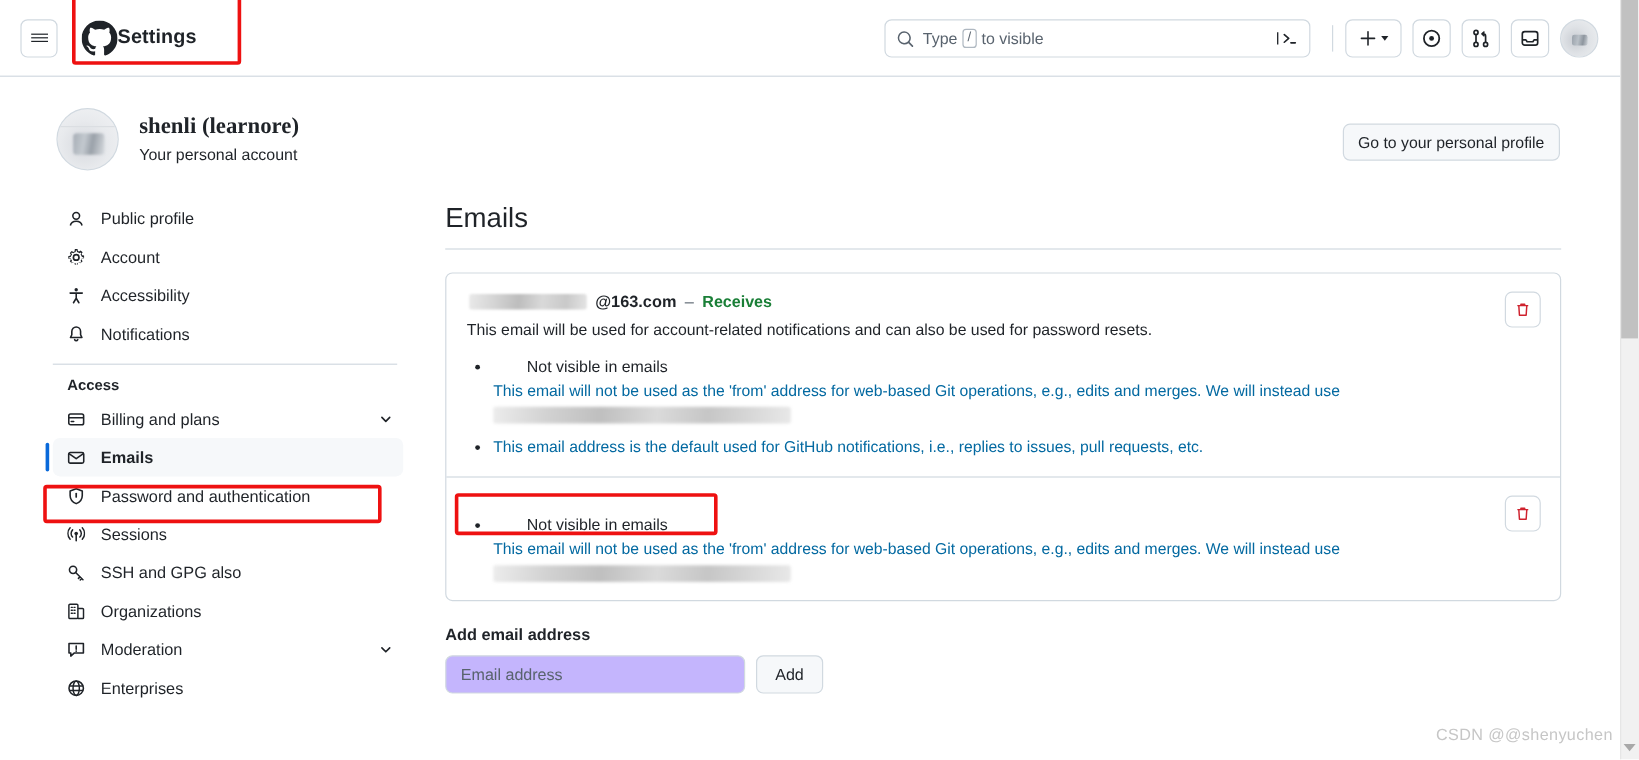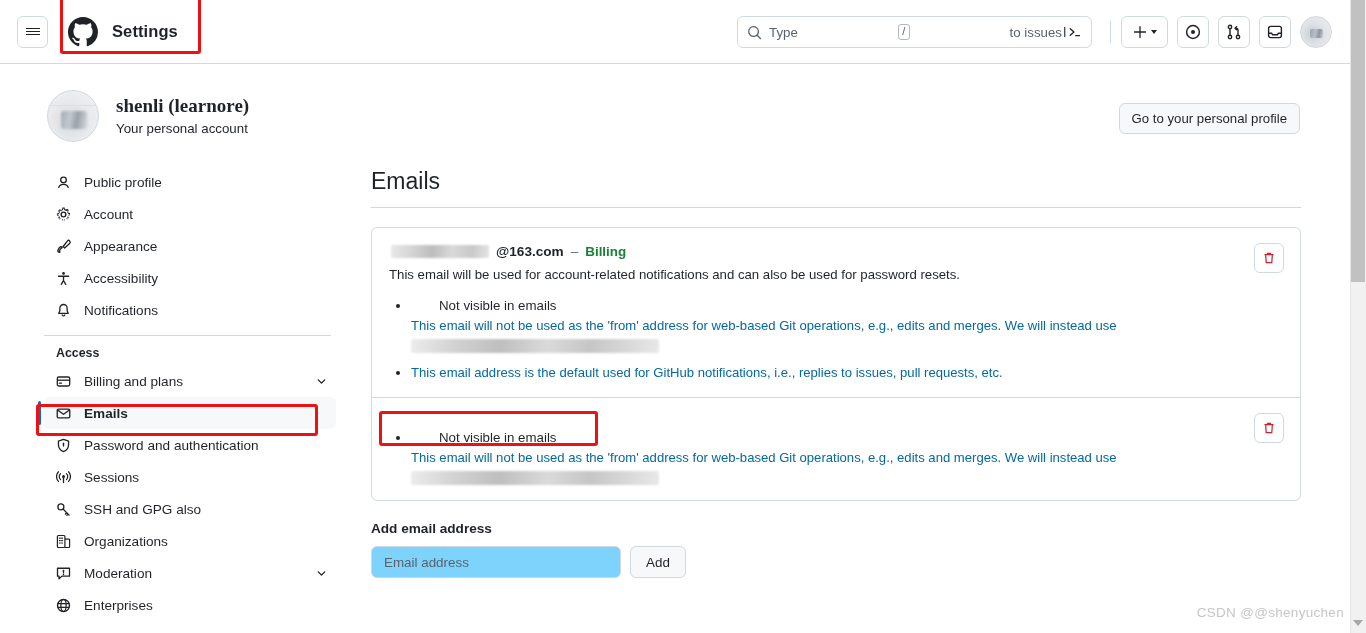--- a/index.html
+++ b/index.html
@@ -26,21 +26,21 @@
     border: 1px solid #d1d9e0; border-radius: 6px;
     background: #fff;
     display: flex; align-items: center; justify-content: center;
     cursor: pointer;
   }
   .hamburger-btn .bar { width: 14px; height: 1.6px; background: #1f2328; margin: 1.6px 0; display:block; }
 
   .brand-wrap {
     position: relative;
     margin-left: 12px;
-    display: flex; align-items: center; gap: 14px;
+    display: flex; align-items: center; 
     padding: 6px 14px 6px 8px;
   }
   .brand-annot {
     position: absolute; left: 0px; top: -15px;
     width: 141px; height: 58px;
     border: 3px solid #ee1111; border-radius: 3px;
     pointer-events: none;
   }
   .gh-mark { width: 30px; height: 30px; flex: none; }
   .brand-title { font-size: 16.5px; font-weight: 600; color:#1f2328; letter-spacing: .1px; }
@@ -53,21 +53,20 @@
     background: #fff;
     display: flex; align-items: center; padding: 0 7px 0 9px;
   }
   .search-wrap .sicon { flex:none; display:flex; }
   .search-ph {
     flex: 1;
     font-size: 13.3px; color: #59636e;
     margin-left: 7px;
     display: flex; align-items: center; gap: 3px;
     white-space: nowrap;
-    justify-content: space-between;
   }
   .slash-key {
     border: 1px solid #afb8c1; border-radius: 3px;
     font-size: 11px; line-height: 11px; color:#59636e;
     padding: 1px 3.5px 2px; margin: 0 1px;
   }
   .term-icon { flex:none; display:flex; align-items:center; color:#1f2328; }
 
   .hdr-divider { position:absolute; left: 1110px; top: 21px; width:1px; height:22px; background:#d1d9e0; }
 
@@ -201,21 +200,21 @@
     border: 3px solid #ee1111; border-radius: 3px;
     pointer-events: none;
   }
 
   .add-sec { margin-top: 20px; }
   .add-title { font-size: 13.6px; font-weight: 600; color:#1f2328; }
   .add-row { display:flex; align-items:center; gap: 9px; margin-top: 10px; }
   .add-input {
     width: 250px; height: 32px;
     border: 1px solid #d1d9e0; border-radius: 6px;
-    background:#7dd3fc; font-size: 13.4px; color:#59636e;
+    background:#c4b5fd; font-size: 13.4px; color:#59636e;
     padding: 0 12px; font-family:"Liberation Sans", sans-serif;
     outline:none;
   }
   .add-input::placeholder { color:#59636e; opacity:1; }
   .add-btn {
     height: 32px; padding: 0 15px;
     border: 1px solid #d1d9e0; border-radius: 6px;
     background:#f6f8fa; color:#1f2328; font-size: 13.4px; font-weight:500;
     cursor:pointer; font-family:"Liberation Sans", sans-serif;
   }
@@ -257,21 +256,21 @@
 
     <div class="search-wrap">
       <span class="sicon">
         <svg width="15" height="15" viewBox="0 0 16 16">
             <path fill="#59636e" d="M10.68 11.74a6 6 0 0 1-7.92-8.94 6 6 0 0 1 8.94 7.92l3.04 3.04a.75.75 0 1 1-1.06 1.06l-3-3ZM11.5 7a4.5 4.5 0 1 0-9 0 4.5 4.5 0 0 0 9 0Z"></path>
           </svg>
       </span>
       <span class="search-ph">
         <span>Type</span>
         <span class="slash-key">/</span>
-        <span>to issues</span>
+        <span>to visible</span>
       </span>
       <span class="term-icon">
         <svg width="22" height="16" viewBox="0 0 24 16">
           <path stroke="#1f2328" stroke-width="1.2" d="M3 2.5v11"></path>
           <path fill="none" stroke="#1f2328" stroke-width="1.5" stroke-linecap="round" stroke-linejoin="round" d="M9 4.5 13 8l-4 3.5"></path>
           <path stroke="#1f2328" stroke-width="1.5" stroke-linecap="round" d="M15 12h4"></path>
         </svg>
       </span>
     </div>
 
@@ -337,28 +336,20 @@
     <div class="nav-item">
       <span class="ico">
         <svg width="15" height="15" viewBox="0 0 16 16">
             <path fill="#1f2328" d="M8 4.75a3.25 3.25 0 1 0 0 6.5 3.25 3.25 0 0 0 0-6.5Zm-1.75 3.25a1.75 1.75 0 1 1 3.5 0 1.75 1.75 0 0 1-3.5 0Z"></path>
             <path fill="#1f2328" d="M6.8.5h2.4l.3 1.7c.3.1.7.3 1 .5l1.5-.9 1.7 1.7-.9 1.5c.2.3.4.6.5 1l1.7.3v2.4l-1.7.3c-.1.4-.3.7-.5 1l.9 1.5-1.7 1.7-1.5-.9c-.3.2-.7.4-1 .5l-.3 1.7H6.8l-.3-1.7c-.4-.1-.7-.3-1-.5l-1.5.9-1.7-1.7.9-1.5c-.2-.3-.4-.6-.5-1L1 9.2V6.8l1.7-.3c.1-.4.3-.7.5-1l-.9-1.5 1.7-1.7 1.5.9c.3-.2.6-.4 1-.5Zm.9 1.4-.2 1.3-.5.2c-.5.2-.9.4-1.3.7l-.4.3-1.2-.7-.5.5.7 1.2-.3.4c-.3.4-.5.8-.7 1.3l-.2.5-1.3.2v.8l1.3.2.2.5c.2.5.4.9.7 1.3l.3.4-.7 1.2.5.5 1.2-.7.4.3c.4.3.8.5 1.3.7l.5.2.2 1.3h.8l.2-1.3.5-.2c.5-.2.9-.4 1.3-.7l.4-.3 1.2.7.5-.5-.7-1.2.3-.4c.3-.4.5-.8.7-1.3l.2-.5 1.3-.2v-.8l-1.3-.2-.2-.5c-.2-.5-.4-.9-.7-1.3l-.3-.4.7-1.2-.5-.5-1.2.7-.4-.3c-.4-.3-.8-.5-1.3-.7l-.5-.2-.2-1.3h-.8Z"></path>
           </svg>
       </span>
       <span class="lbl">Account</span>
     </div>
 
-    <div class="nav-item">
-      <span class="ico">
-        <svg width="15" height="15" viewBox="0 0 16 16">
-            <path fill="none" stroke="#1f2328" stroke-width="1.4" stroke-linejoin="round" d="M14.3 1.7c-.6-.6-1.5-.5-2 .2L7.6 8l1.6 1.6 5.3-4.8c.7-.6.8-1.5.2-2.1l-.4-1ZM6.6 9.1 4.5 11c-.8.8-.9 2-.3 3-1 .3-2-.2-2.4-1.1.5-1.3 1-3.2 2.2-4.2.9-.8 1.9-.5 2.6.4Z"></path>
-          </svg>
-      </span>
-      <span class="lbl">Appearance</span>
-    </div>
 
     <div class="nav-item">
       <span class="ico">
         <svg width="15" height="15" viewBox="0 0 16 16">
             <circle cx="8" cy="2.6" r="1.5" fill="#1f2328"></circle>
             <path fill="none" stroke="#1f2328" stroke-width="1.4" stroke-linecap="round" d="M2.6 5.6h10.8M8 5.8v4.4M8 10.2 5.6 14.2M8 10.2l2.4 4"></path>
           </svg>
       </span>
       <span class="lbl">Accessibility</span>
     </div>
@@ -479,21 +470,21 @@
     <h1 class="main-title">Emails</h1>
     <div class="main-rule"></div>
 
     <div class="email-card">
 
       <div class="email-row">
         <div class="email-addr-line">
           <span class="redact r-163"></span>
           <span>@163.com</span>
           <span class="dash">–</span>
-          <span class="primary-badge">Billing</span>
+          <span class="primary-badge">Receives</span>
         </div>
         <div class="email-desc">This email will be used for account-related notifications and can also be used for password resets.</div>
 
         <ul class="bullets">
           <li>
             <div class="b-title">Not visible in emails</div>
             <div class="b-desc">This email will not be used as the 'from' address for web-based Git operations, e.g., edits and merges. We will instead use</div>
             <span class="redact-line"></span>
           </li>
           <li>

